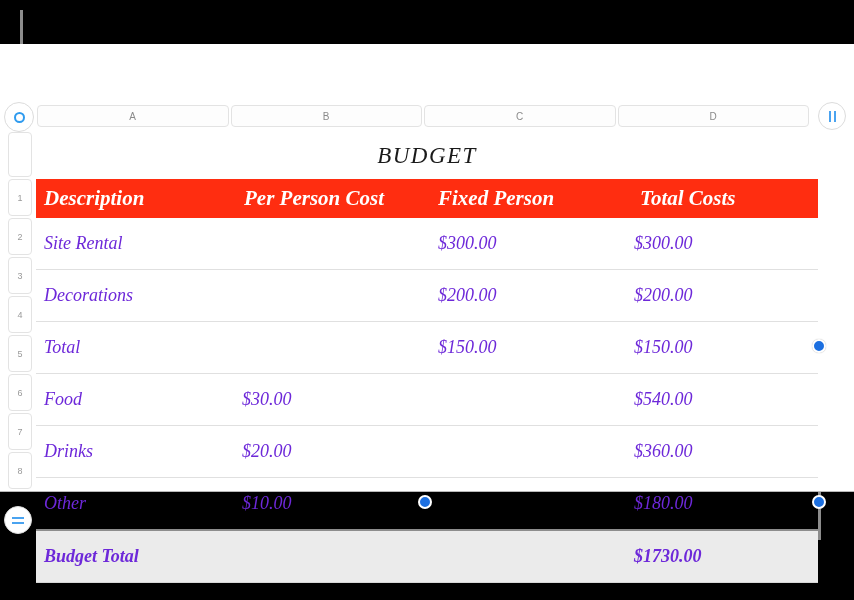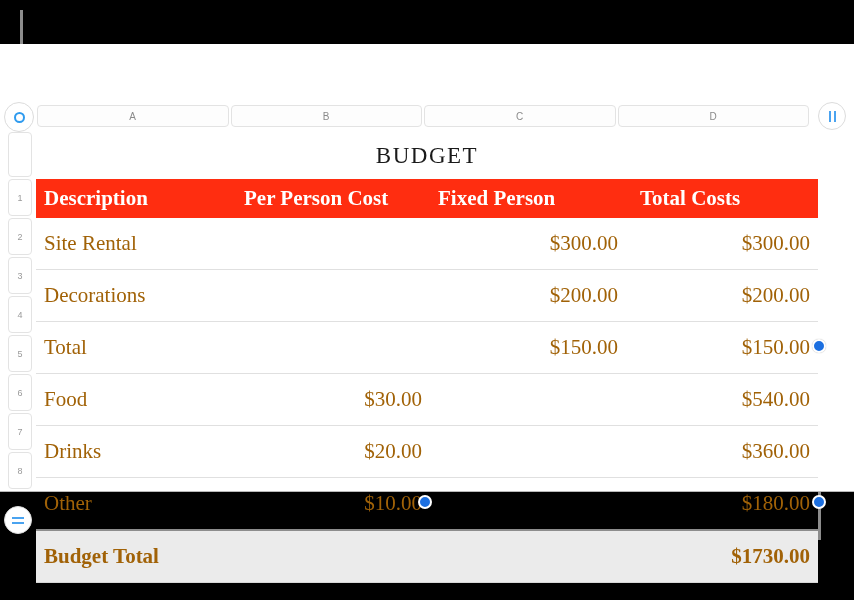--- a/index.html
+++ b/index.html
@@ -167,20 +167,21 @@
     align-items: center;
     justify-content: center;
   }
 
   
   .sheet {
     position: absolute;
     left: 36px;
     top: 88px;
     width: 782px;
+    font-style: italic;
   }
   .title-row {
     height: 47px;
     display: flex;
     align-items: center;
     justify-content: center;
   }
   .title-row .doc-title {
     font-family: "Liberation Serif", serif;
     font-size: 23px;
@@ -209,29 +210,29 @@
     text-align: left;
     border: none;
     white-space: nowrap;
   }
   table.budget thead th.th-b { padding-left: 10px; }
   table.budget thead th.th-d { padding-left: 14px; }
 
   table.budget tbody td {
     height: 51px;
     font-family: "Liberation Serif", serif;
-    font-size: 21px;
-    color: #a16207;
+    font-size: 18px;
+    color: #6d28d9;
     padding: 0 8px;
     border-bottom: 1px solid #e0e0e0;
     white-space: nowrap;
     vertical-align: middle;
   }
   table.budget tbody td.num {
-    text-align: right;
+    text-align: left;
   }
   table.budget tbody tr.total td {
     background: #ebebeb;
     font-weight: bold;
     border-top: 2px solid #8d8d8d;
     border-bottom: 1px solid #d6d6d6;
   }
 
   
   .handle {

